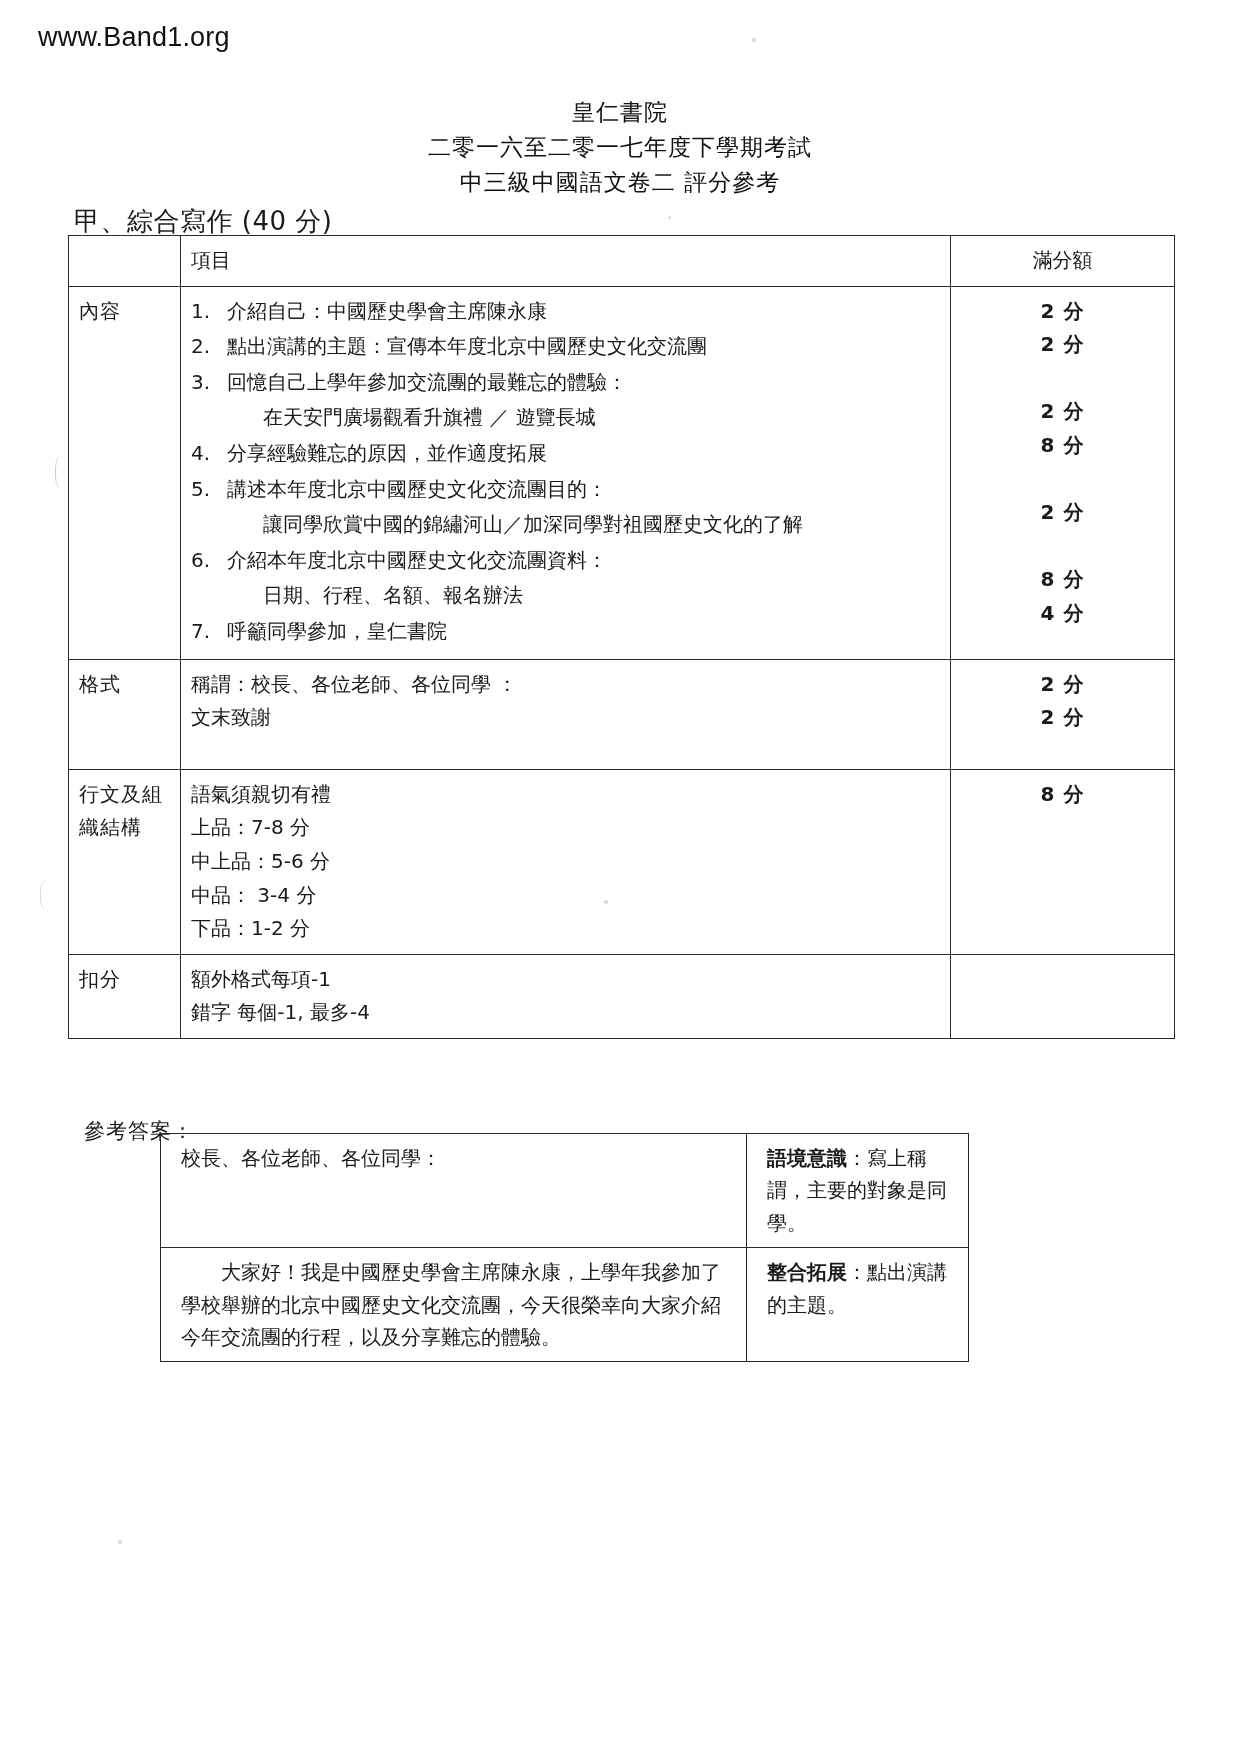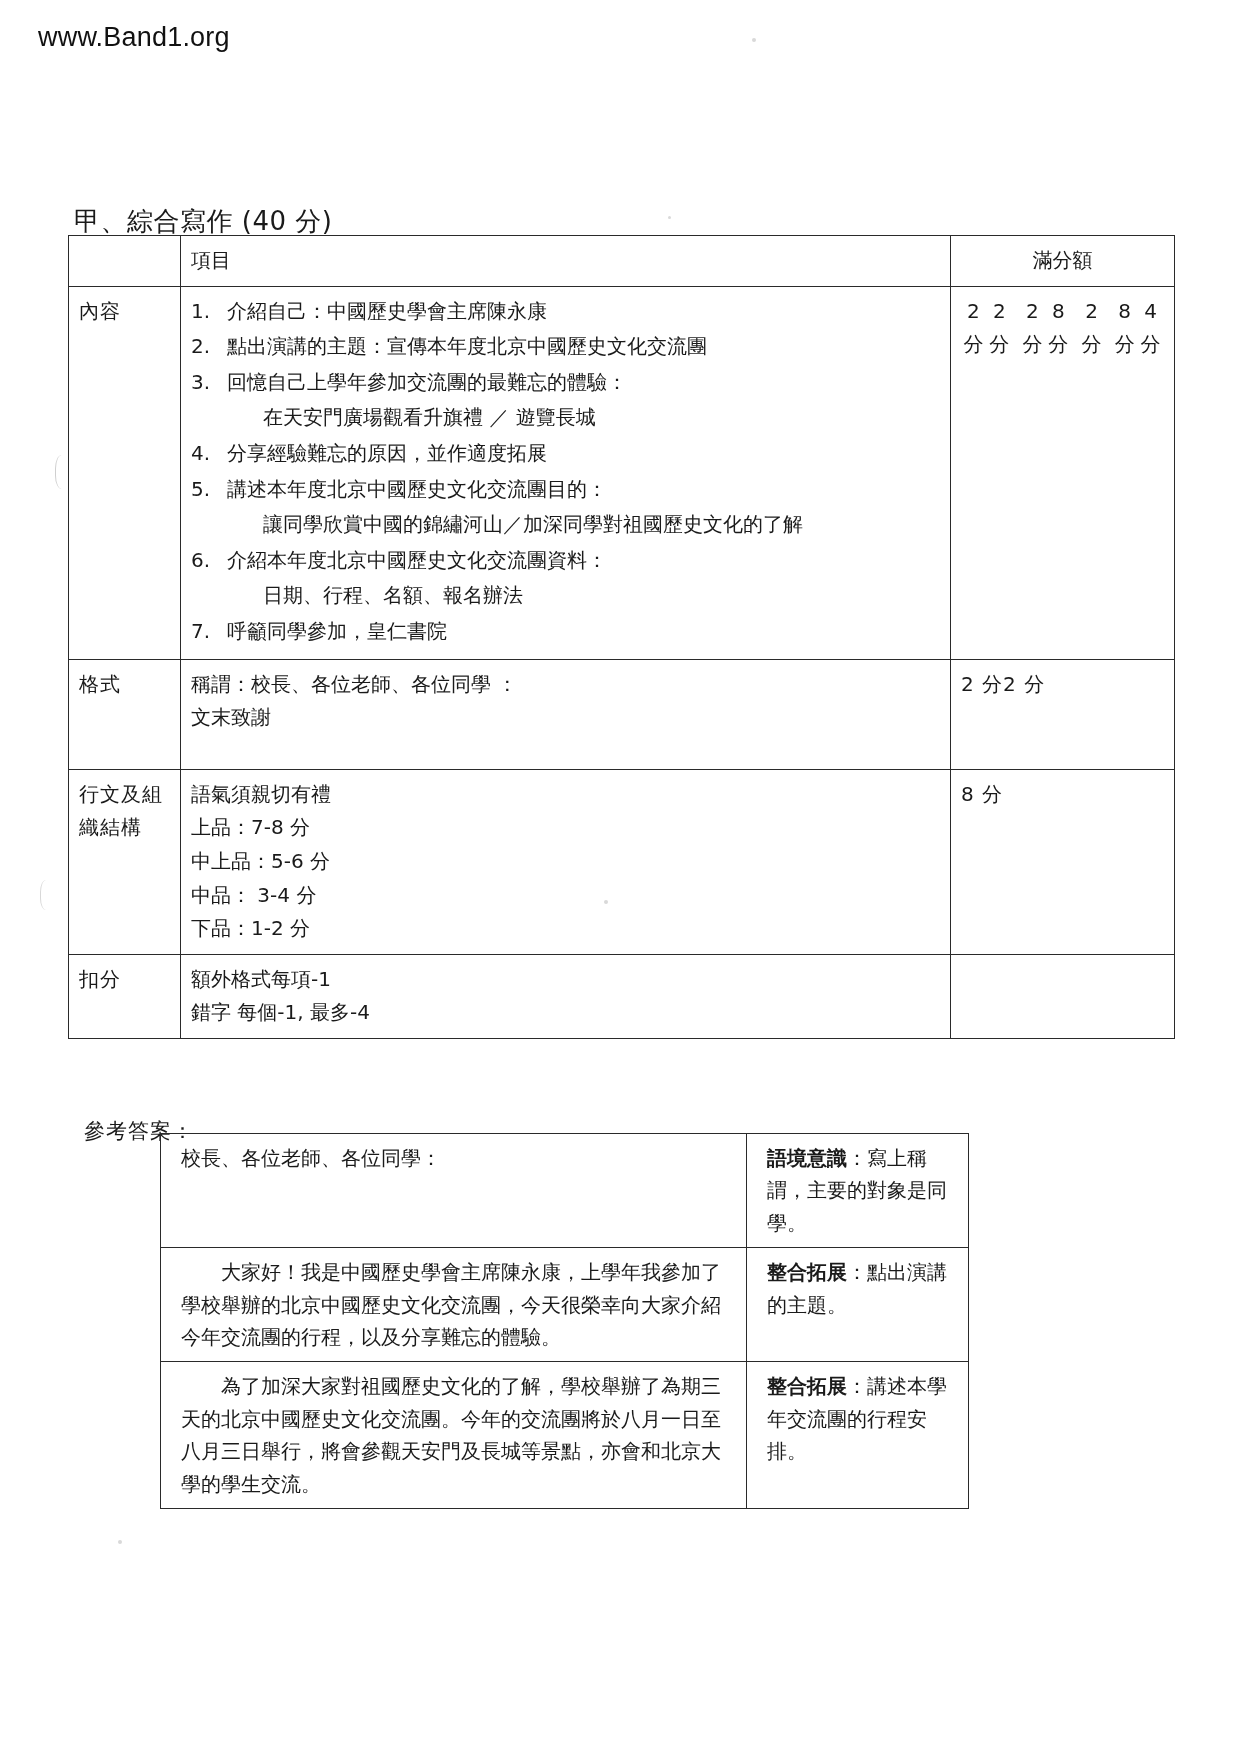--- a/index.html
+++ b/index.html
@@ -86,21 +86,22 @@
     display: flex;
     gap: 10px;
     margin-bottom: 2px;
   }
   .itemlist li .num { width: 26px; flex: none; }
   .sub-line {
     padding-left: 36px;
   }
   .marks-stack {
     display: flex;
-    flex-direction: row;
+    flex-direction: column;
+    font-weight: bold;
   }
   .marks-stack span {
     display: block;
     text-align: center;
   }
   .ref-label {
     position: absolute;
     top: 1073px;
     left: 84px;
     font-size: 21px;
@@ -152,20 +153,25 @@
     border-radius: 50%;
   }
 </style>
 </head>
 <body>
 
 <div class="page">
 
   <div class="watermark">www.Band1.org</div>
 
+  <div class="header-block">
+    <div>皇仁書院</div>
+    <div>二零一六至二零一七年度下學期考試</div>
+    <div>中三級中國語文卷二  評分參考</div>
+  </div>
 
   <div class="section-label">甲、綜合寫作 (40 分)</div>
 
   <table class="rubric">
     <colgroup>
       <col class="col-cat">
         <col class="col-item">
         <col class="col-mark">
     </colgroup>
     <tbody>
@@ -292,26 +298,20 @@
         <td>
           <span class="note-strong">語境意識</span><span>：</span><span>寫上稱謂，主要的對象是同學。</span>
         </td>
       </tr>
       <tr>
         <td class="indent">大家好！我是中國歷史學會主席陳永康，上學年我參加了學校舉辦的北京中國歷史文化交流團，今天很榮幸向大家介紹今年交流團的行程，以及分享難忘的體驗。</td>
         <td>
           <span class="note-strong">整合拓展</span><span>：</span><span>點出演講的主題。</span>
         </td>
       </tr>
-      <tr>
-        <td class="indent">為了加深大家對祖國歷史文化的了解，學校舉辦了為期三天的北京中國歷史文化交流團。今年的交流團將於八月一日至八月三日舉行，將會參觀天安門及長城等景點，亦會和北京大學的學生交流。</td>
-        <td>
-          <span class="note-strong">整合拓展</span><span>：</span><span>講述本學年交流團的行程安排。</span>
-        </td>
-      </tr>
     </tbody>
   </table>
 
   <div class="fold-mark-1"></div>
   <div class="fold-mark-2"></div>
   <div class="speck" style="left:752px; top:38px; width:4px; height:4px;"></div>
   <div class="speck" style="left:668px; top:216px; width:3px; height:3px;"></div>
   <div class="speck" style="left:604px; top:900px; width:4px; height:4px;"></div>
   <div class="speck" style="left:118px; top:1540px; width:4px; height:4px;"></div>
 

